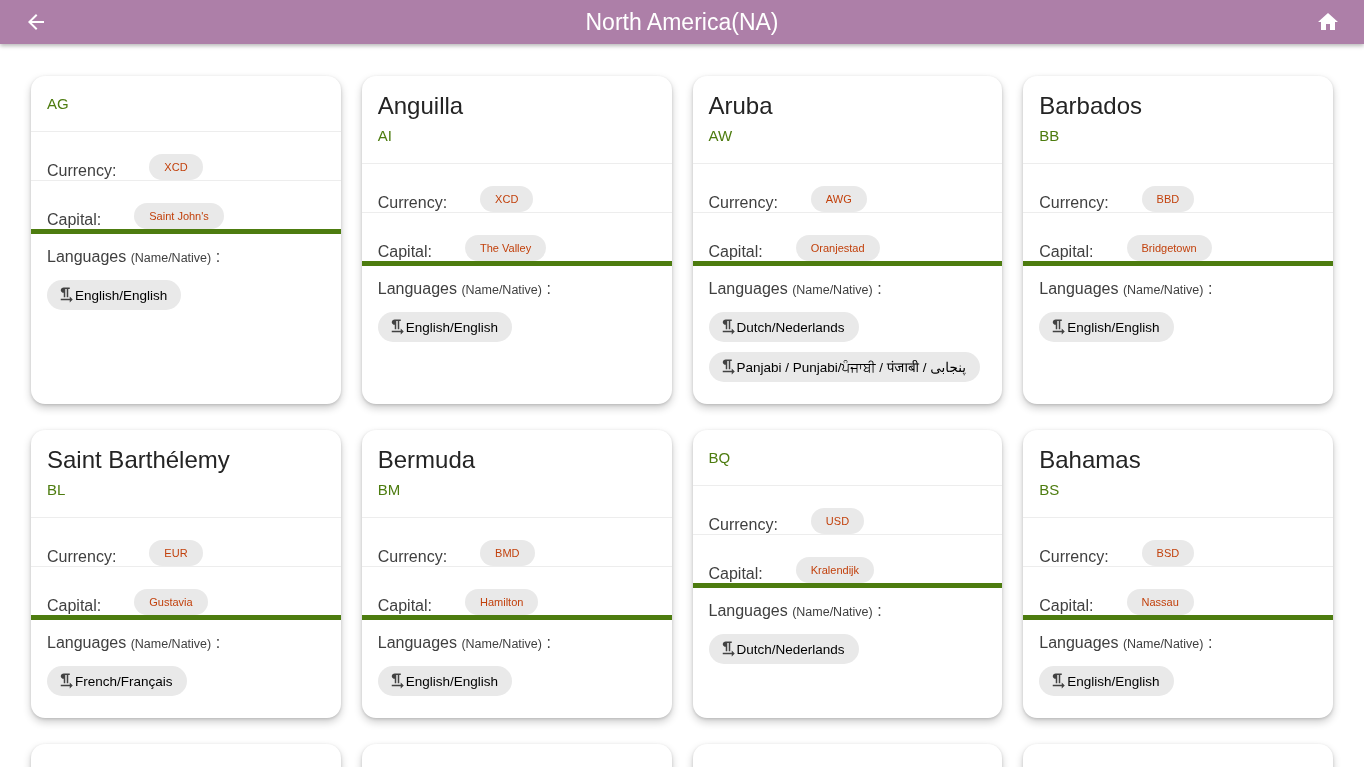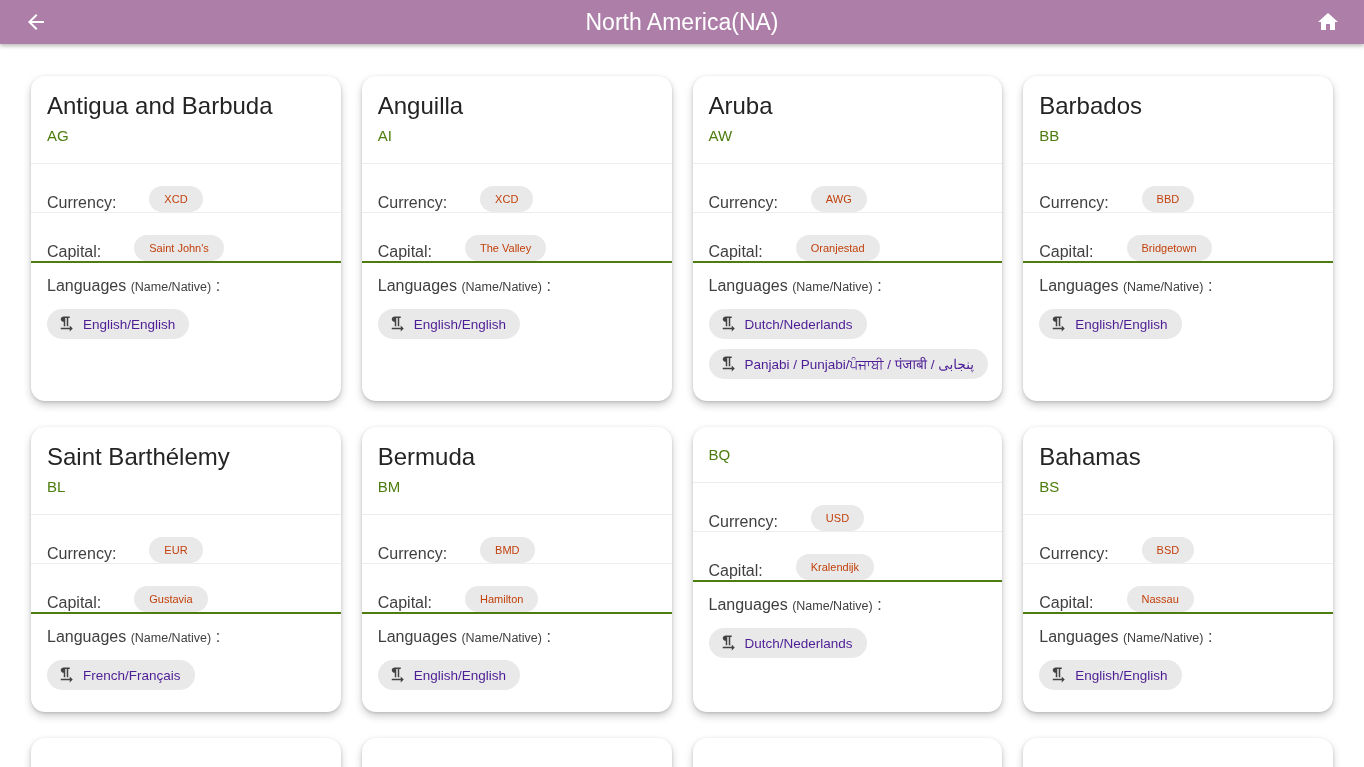--- a/index.html
+++ b/index.html
@@ -79,42 +79,42 @@
   .chip {
     background: #E9E9E9;
     border-radius: 16px;
     padding: 7px 15px;
     font-size: 11px;
     color: #c2410c;
     white-space: nowrap;
     margin-left: 22px;
   }
   .lang-section {
-    border-top: 2px solid #4d7c0f;
+    border-top: 5px solid #4d7c0f;
     padding: 10px 16px 22px 16px;
     flex: 1 1 auto;
   }
   .lang-label { font-size: 16px; line-height: 26px; color: #3F3F3F; }
   .lang-note { font-size: 12.5px; color: #3F3F3F; }
   .lang-chips {
     margin-top: 9px;
     display: flex;
     flex-direction: column;
     align-items: flex-start;
     gap: 10px;
   }
   .lang-chip {
     background: #E9E9E9;
     border-radius: 16px;
     padding: 6px 14px 6px 10px;
     display: flex;
     align-items: center;
-    gap: 8px;
+    gap: 0;
     font-size: 13.5px;
-    color: #4c1d95;
+    color: #000000;
     white-space: nowrap;
   }
   .lang-chip svg { flex: 0 0 auto; }
   
   .card-shell { height: 60px; }
 </style>
 </head>
 <body>
 
 <header class="appbar">
@@ -127,21 +127,20 @@
   <button class="icon-btn">
     <svg width="24" height="24" viewBox="0 0 24 24" fill="#ffffff">
       <path d="M10 20v-6h4v6h5v-8h3L12 3 2 12h3v8z"></path>
     </svg>
   </button>
 </header>
 
 <main class="grid" id="grid">
   <div class="card">
     <div class="card-head">
-      <div class="country-name">Antigua and Barbuda</div>
       <div class="country-code">AG</div>
     </div>
     <div class="info-row">
       <span class="label">Currency:</span>
       <span class="chip">XCD</span>
     </div>
     <div class="info-row">
       <span class="label">Capital:</span>
       <span class="chip">Saint John's</span>
     </div>

